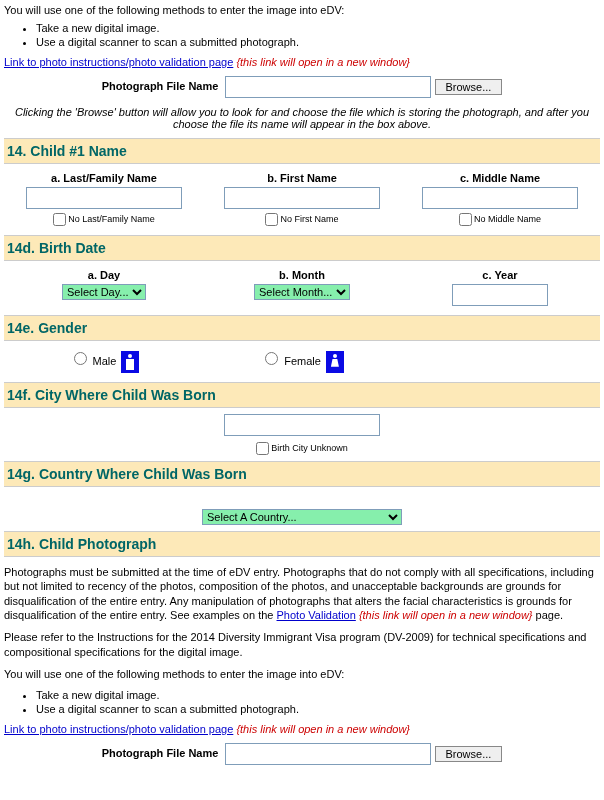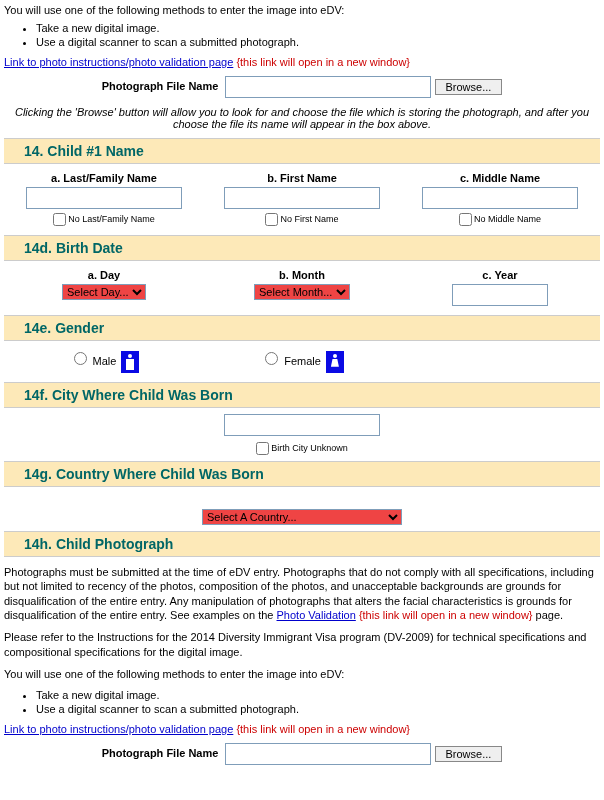--- a/index.html
+++ b/index.html
@@ -7,21 +7,21 @@
     font-size: 11px;
     color: #000;
     margin: 4px;
     background: #fff;
     width: 596px;
   }
   .intro-text { margin-bottom: 6px; }
   ul { margin: 4px 0 8px 0; padding-left: 32px; }
   li { margin-bottom: 2px; list-style-type: disc; }
   a { color: #0000cc; }
-  .red-note { color: #cc0000; }
+  .red-note { color: #cc0000; font-style: italic; }
   .photo-row {
     text-align: center;
     margin: 8px 0;
   }
   .photo-row b { margin-right: 4px; }
   input[type="text"].file-box {
     width: 200px;
     border: 1px solid #7f9db9;
     height: 18px;
     vertical-align: middle;
@@ -37,21 +37,21 @@
   .italic-help {
     font-style: italic;
     text-align: center;
     margin: 6px 0 8px 0;
     font-size: 11px;
   }
   .section-header {
     background: #fde9b8;
     border-top: 1px solid #ccc;
     border-bottom: 1px solid #ccc;
-    padding: 4px 20px;
+    padding: 4px 3px;
     font-weight: bold;
     color: #006666;
     font-size: 14px;
     margin-top: 3px;
   }
   table.field-table {
     width: 100%;
     border-collapse: separate;
     border-spacing: 2px;
     margin: 2px 0;
@@ -74,21 +74,21 @@
     height: 18px;
   }
   input[type="text"].txt-small {
     width: 90px;
     border: 1px solid #7f9db9;
     height: 18px;
   }
   select {
     border: 1px solid #7f9db9;
     font-size: 11px;
-    background: #ef4444;
+    background: #86efac;
   }
   .chk-row {
     margin-top: 4px;
     font-size: 9px;
   }
   .chk-row input { vertical-align: middle; margin: 0 2px 0 0; }
   .gender-icon {
     display: inline-block;
     width: 18px;
     height: 22px;

